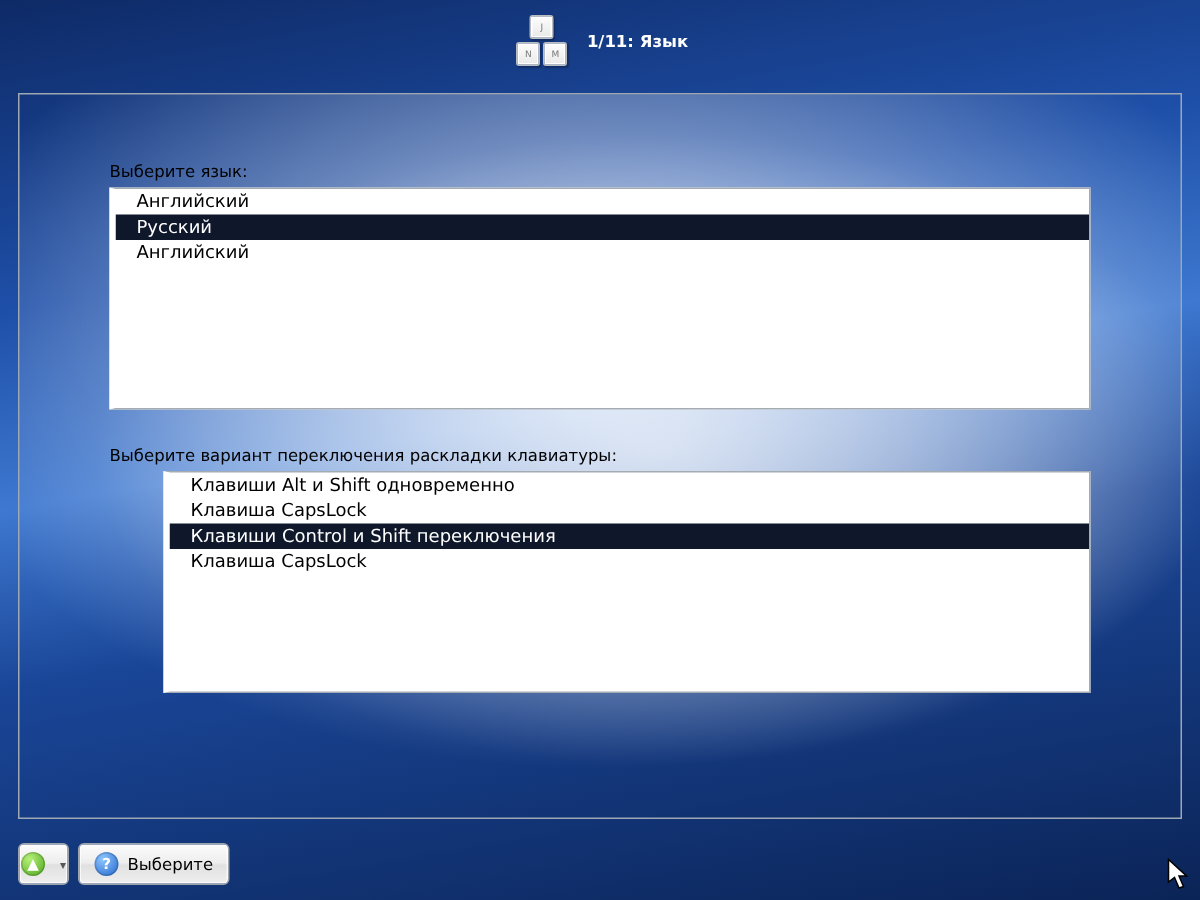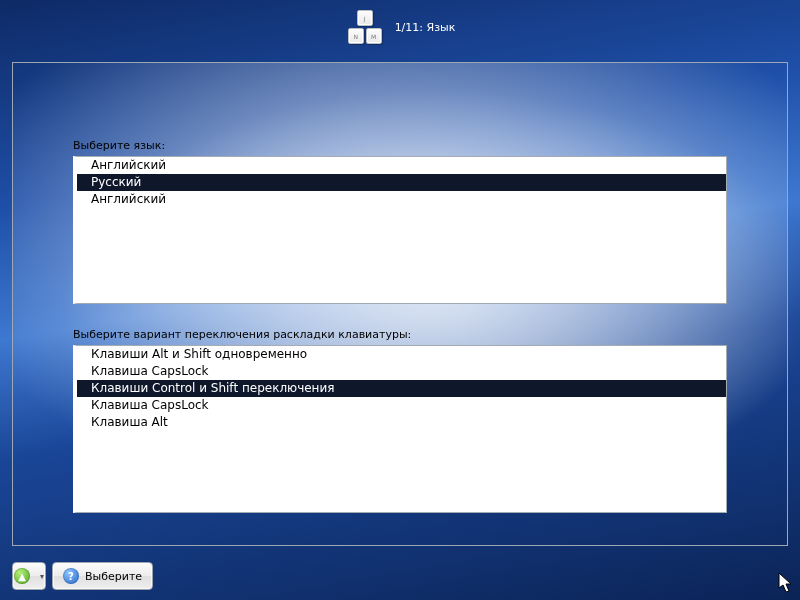--- a/index.html
+++ b/index.html
@@ -23,41 +23,41 @@
     height: 55px;
   }
   .kb-icon { position: relative; width: 40px; height: 36px; }
   .key {
     position: absolute; width: 16px; height: 16px;
     background: linear-gradient(#fdfdfd,#e9e9e9);
     border: 1px solid #b9bdc1; border-radius: 2px;
     box-shadow: inset 0 0 0 1px #fff, 1px 1px 1px rgba(0,0,0,0.25);
     font-size: 6px; color: #777; text-align: center; line-height: 16px;
   }
-  .step-title { font-weight: normal; color: #fff; }
+  .step-title { font-weight: bold; color: #fff; }
 
   
   .panel {
     position: absolute; left: 12px; right: 12px; top: 62px; bottom: 54px;
     border: 1px solid #9da8b4;
     background:
       radial-gradient(ellipse 1000px 600px at 50% 36%, rgba(255,255,255,0.78) 0%, rgba(255,255,255,0.0) 46%),
       linear-gradient(170deg, rgba(20,60,150,0.0) 0%, rgba(30,80,180,0.0) 100%);
-    padding: 76px 60px 20px 60px;
+    padding: 45px 60px 20px 60px;
   }
 
   .group { }
   .label { font-size: 11px; margin-bottom: 4px; color: #000; }
 
   .listbox {
     border: 1px solid #a4abb3; background: #fff;
     overflow-y: auto;
   }
   .listbox.lang { height: 148px; border-left: 4px solid #fff; }
-  .listbox.layout { height: 168px; border-left: 4px solid #fff; }
+  .listbox.layout { height: 148px; border-left: 4px solid #fff; margin-left: 36px; }
   .listbox .item {
     padding: 1px 4px 1px 14px;
     line-height: 15px; font-size: 12px;
     color: #000; cursor: default;
     white-space: nowrap;
   }
   .listbox .item.selected { background: #0f172a; color: #fff; }
 
   
   .listbox { position: relative; }
@@ -128,21 +128,20 @@
       </div>
   </div>
   <div class="gap"></div>
   <div class="group">
     <div class="label">Выберите вариант переключения раскладки клавиатуры:</div>
     <div class="listbox layout" id="layout-list">
         <div class="item">Клавиши Alt и Shift одновременно</div>
         <div class="item">Клавиша CapsLock</div>
         <div class="item selected">Клавиши Control и Shift переключения</div>
         <div class="item">Клавиша CapsLock</div>
-        <div class="item">Клавиша Alt</div>
       </div>
   </div>
 </div>
 
 <div class="footer">
   <div class="btn sq">
     <span class="icon-circle green">▲</span>
     <span class="dd-caret">▾</span>
   </div>
   <div class="btn">

